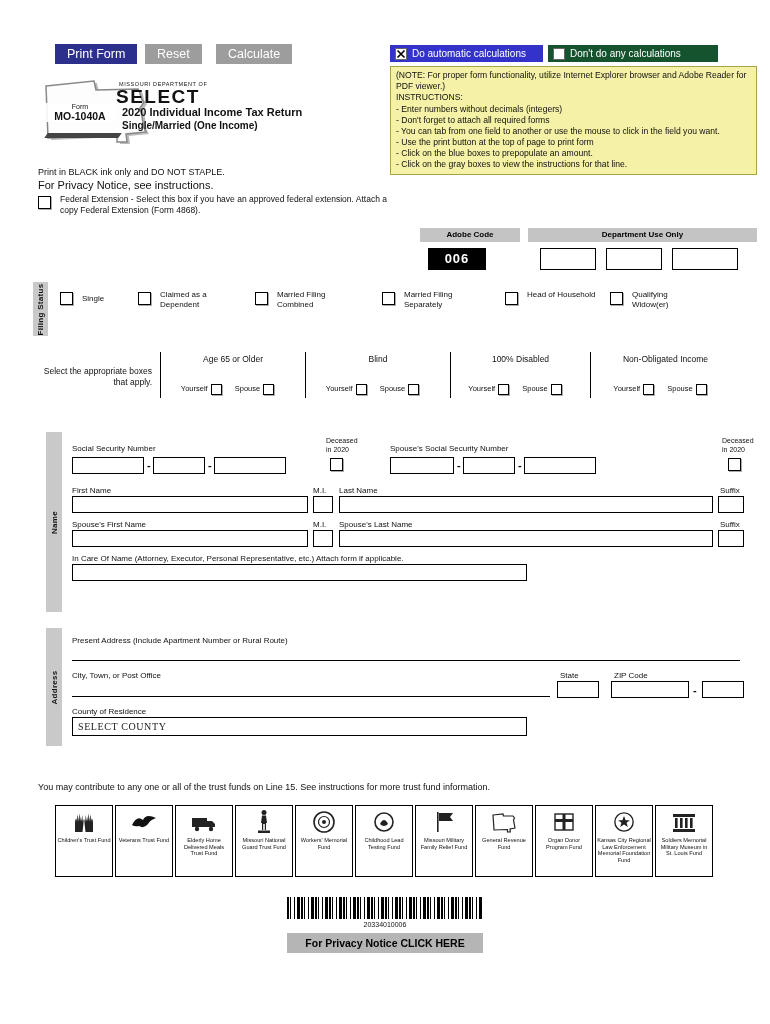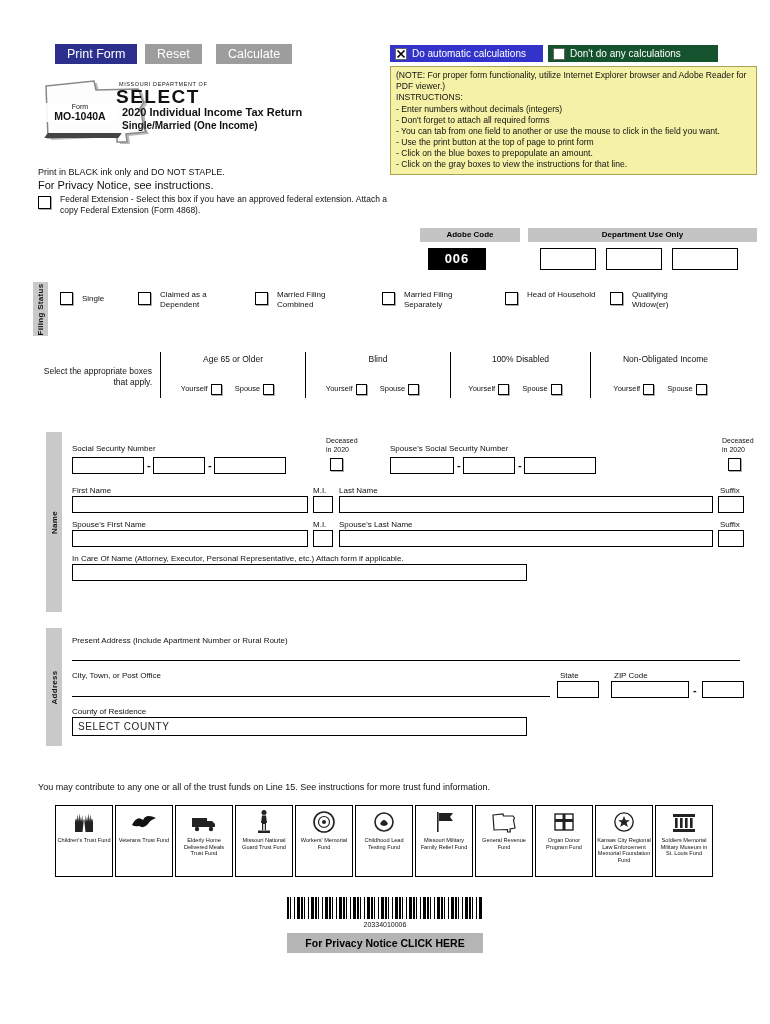--- a/index.html
+++ b/index.html
@@ -27,21 +27,21 @@
   .revenue { position:absolute; font-size:19px; font-weight:bold; letter-spacing:1.5px; }
   .formid { position:absolute; width:72px; text-align:center; background:rgba(255,255,255,.9); z-index:2; }
   .formid-word { font-size:7px; }
   .formid-num { font-size:10.5px; font-weight:bold; }
   .fund-row { position:absolute; left:55px; top:805px; display:flex; gap:2px; }
   .fund { width:58px; height:72px; border:1px solid #000; background:#fff; display:flex; flex-direction:column; align-items:center; }
   .fund-icon { height:30px; display:flex; align-items:center; justify-content:center; flex:none; padding-top:2px; }
   .fund-name { font-size:5.6px; text-align:center; line-height:1.18; padding:1px 1px 0 1px; }
   .barcode { position:absolute; background:repeating-linear-gradient(90deg,#000 0 2px,#fff 2px 3px,#000 3px 4px,#fff 4px 7px,#000 7px 8px,#fff 8px 10px,#000 10px 13px,#fff 13px 14px); }
   .privacy-btn { position:absolute; background:#b5b5b5; color:#000; font-weight:bold; font-size:10.5px; text-align:center; padding:4px 0; cursor:pointer; }
-  .county-sel { position:absolute; border:1px solid #000; background:#fff; font-family:Liberation Sans, sans-serif; font-size:10px; letter-spacing:.6px; color:#222; padding:3px 0 0 5px; height:19px; }
+  .county-sel { position:absolute; border:1px solid #000; background:#fff; font-family:Liberation Serif, serif; font-size:10px; letter-spacing:.6px; color:#222; padding:3px 0 0 5px; height:19px; }
   .two-line { font-size:7px; line-height:1.25; }
 </style>
 </head>
 <body>
 
 <div class="page">
 
   <div class="btn" style="left:55px;top:44px;background:#2d2f8c;">Print Form</div>
   <div class="btn" style="left:145px;top:44px;background:#9d9d9d;">Reset</div>
   <div class="btn" style="left:216px;top:44px;background:#9d9d9d;">Calculate</div>

